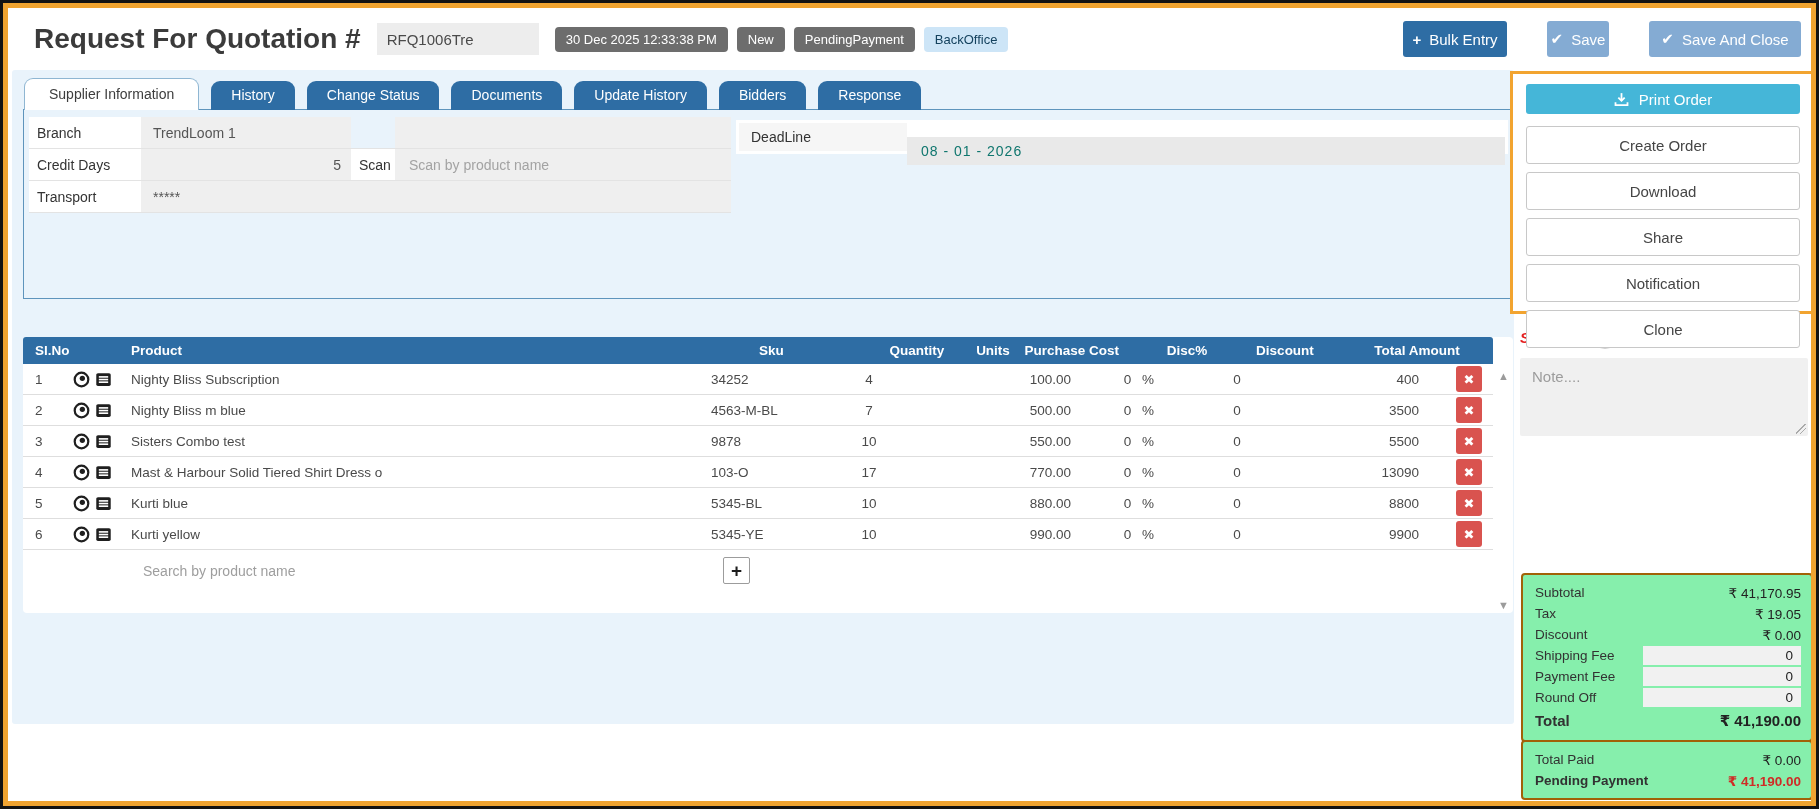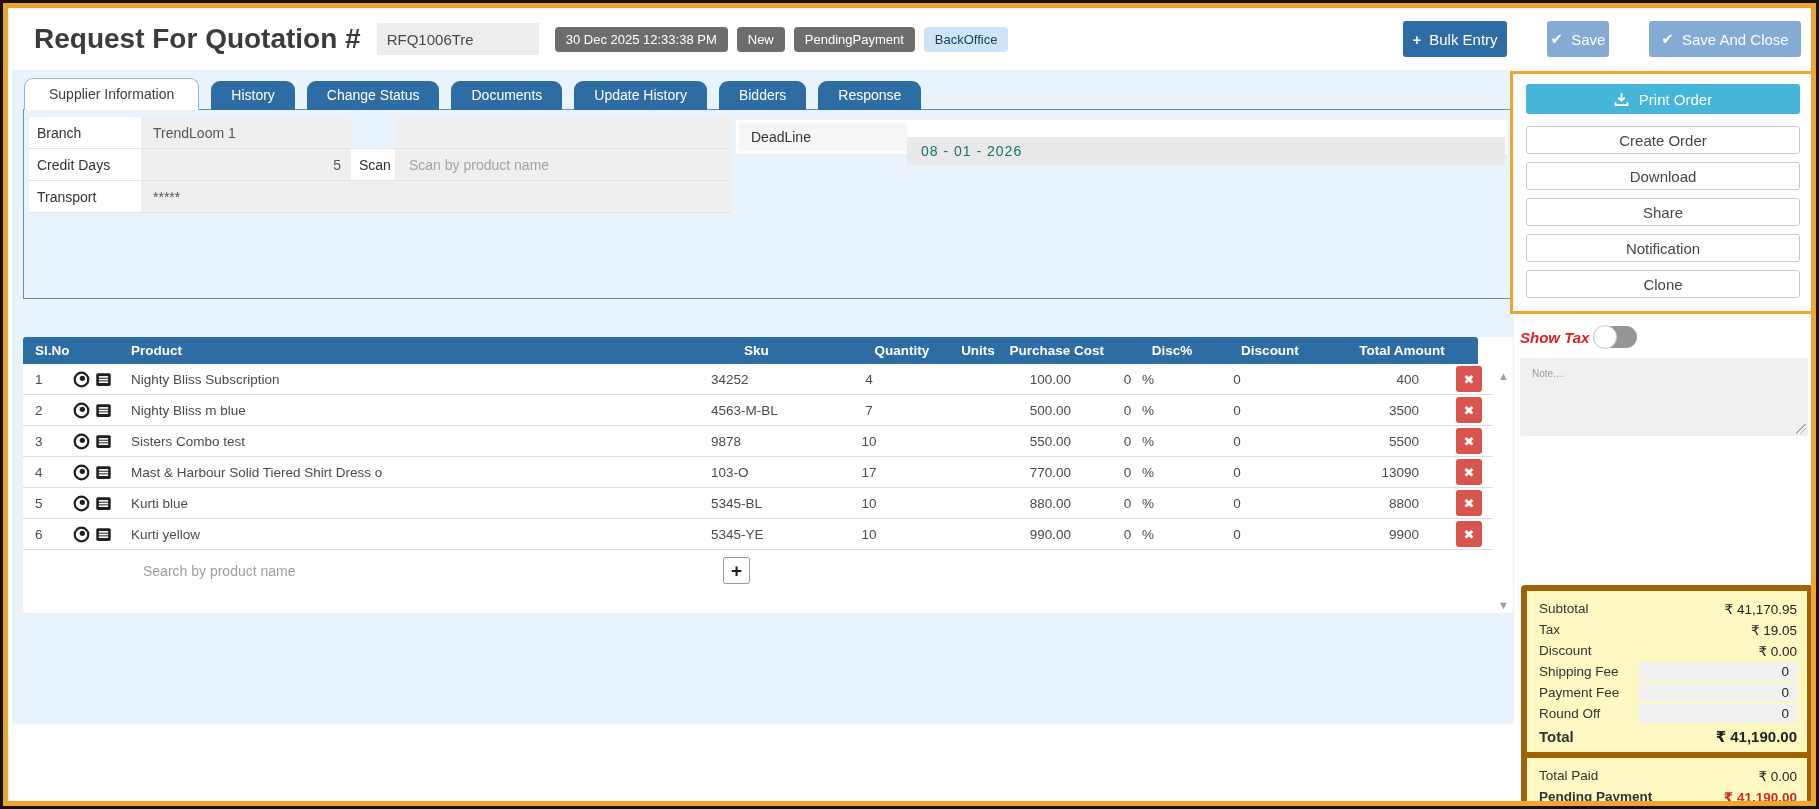--- a/index.html
+++ b/index.html
@@ -42,34 +42,34 @@
   .fplaceholder{background:#efefef;border:none;outline:none;font-size:14px;color:#404040;padding-left:14px;width:100%;height:100%;box-sizing:border-box;font-family:inherit;}
   .fplaceholder::placeholder{color:#a3a3a3;}
   .span3{grid-column:2 / span 3;}
   .deadline-row{position:absolute;left:712px;top:10px;width:772px;height:34px;background:#fff;display:flex;align-items:center;padding:3px;box-sizing:border-box;}
   .deadline-label{width:168px;height:28px;line-height:28px;background:#f6f6f6;color:#333;font-size:14px;padding-left:12px;box-sizing:border-box;}
   .deadline-value{flex:1;height:28px;line-height:28px;background:#e9e9e9;color:#0f766e;font-size:14px;padding-left:14px;letter-spacing:1px;margin-top:28px;}
 
   
   .orange-box{position:absolute;left:1502px;top:63px;width:306px;height:243px;border:3px solid #f2a430;background:#fff;box-sizing:border-box;padding:10px 13px;display:flex;flex-direction:column;gap:12px;z-index:3;}
   .btn-print{height:30px;flex:none;background:#45b6d8;color:#fff;border:none;border-radius:3px;font-size:15px;display:flex;align-items:center;justify-content:center;gap:10px;cursor:pointer;font-family:inherit;}
-  .side-btn{height:28px;flex:none;background:#fff;border:1px solid #c8c8c8;border-radius:3px;color:#454545;font-size:15px;cursor:pointer;font-family:inherit;}
+  .side-btn{height:38px;flex:none;background:#fff;border:1px solid #c8c8c8;border-radius:3px;color:#454545;font-size:15px;cursor:pointer;font-family:inherit;}
   .show-tax{position:absolute;left:1512px;top:318px;display:flex;align-items:center;gap:4px;}
   .show-tax-label{color:#e41e1e;font-style:italic;font-weight:bold;font-size:15px;}
   .toggle{width:44px;height:22px;border-radius:11px;background:#969696;position:relative;cursor:pointer;}
   .toggle .knob{position:absolute;left:0;top:-1px;width:24px;height:24px;border-radius:50%;background:#fff;border:1px solid #cfcfcf;box-sizing:border-box;}
   .note-wrap{position:absolute;left:1512px;top:350px;width:288px;height:78px;}
-  .note{width:100%;height:100%;background:#f0f0f0;border:none;border-radius:2px;resize:none;outline:none;box-sizing:border-box;padding:10px 12px;font-size:10px;font-family:inherit;color:#555;}
+  .note{width:100%;height:100%;background:#f0f0f0;border:none;border-radius:2px;resize:none;outline:none;box-sizing:border-box;padding:10px 12px;font-size:15px;font-family:inherit;color:#555;}
   .note::placeholder{color:#9c9c9c;}
   .grip{position:absolute;right:2px;bottom:2px;width:10px;height:10px;background:
     linear-gradient(135deg,transparent 0 45%,#aaa 45% 52%,transparent 52% 68%,#aaa 68% 75%,transparent 75%);}
 
   
   .table-wrap{position:absolute;left:15px;top:329px;width:1490px;height:276px;background:#fff;border-radius:4px;z-index:2;}
-  .thead{display:flex;height:27px;background:#2e6da4;color:#fff;font-weight:bold;font-size:13.5px;border-radius:3px 3px 0 0;margin-right:35px;}
+  .thead{display:flex;height:27px;background:#2e6da4;color:#fff;font-weight:bold;font-size:13.5px;border-radius:3px 3px 0 0;margin-right:20px;}
   .thead .cell{display:flex;align-items:center;}
   .tbody{margin-right:20px;}
   .trow{display:flex;height:30px;border-bottom:1px solid #dedede;font-size:13.5px;color:#4a4a4a;background:#fff;}
   .cell{display:flex;align-items:center;box-sizing:border-box;}
   .col-sl{width:46px;padding-left:12px;}
   .col-icons{width:58px;gap:5px;padding-left:4px;}
   .col-product{flex:1;padding-left:4px;}
   .col-product-h{flex:1;padding-left:62px;}
   .col-sku{width:112px;}
   .col-qty{width:92px;justify-content:center;}
@@ -83,21 +83,21 @@
   .rowicon{display:flex;align-items:center;cursor:pointer;}
   .btn-del{width:26px;height:26px;background:#d9534f;border:none;border-radius:3px;color:#fff;font-size:13px;display:flex;align-items:center;justify-content:center;cursor:pointer;}
   .search-row{position:relative;height:42px;display:flex;align-items:center;}
   .search-input{border:none;outline:none;background:transparent;font-size:14px;color:#555;margin-left:118px;width:400px;font-family:inherit;}
   .search-input::placeholder{color:#9e9e9e;}
   .btn-add{position:absolute;left:700px;top:7px;width:27px;height:27px;background:#fff;border:1px solid #9c9c9c;color:#1d1d1d;font-size:19px;font-weight:bold;line-height:1;display:flex;align-items:center;justify-content:center;cursor:pointer;border-radius:2px;}
   .scroll-up{position:absolute;right:4px;top:33px;color:#9b9b9b;font-size:11px;cursor:pointer;}
   .scroll-down{position:absolute;right:4px;top:262px;color:#9b9b9b;font-size:11px;cursor:pointer;}
 
   
-  .sum-box{position:absolute;left:1513px;width:292px;border:6px solid #a16207;border-radius:4px;background:#fef9c3;box-sizing:border-box;padding:7px 10px 7px 12px;z-index:2;margin-top:12px;}
+  .sum-box{position:absolute;left:1513px;width:292px;border:2px solid #a16207;border-radius:4px;background:#86efac;box-sizing:border-box;padding:7px 10px 7px 12px;z-index:2;}
   .sum1{top:565px;}
   .sum2{top:732px;}
   .srow{display:flex;align-items:center;height:21px;font-size:13.5px;color:#323232;}
   .slabel{flex:1;white-space:nowrap;}
   .svalue{text-align:right;color:#222;white-space:nowrap;}
   .row-input .svalue{width:150px;background:#f1f1f1;height:19px;line-height:19px;padding-right:8px;}
   .row-total{height:25px;font-size:15px;font-weight:bold;}
   .row-total .svalue{font-weight:bold;}
   .row-red{font-weight:bold;}
   .row-red .svalue{color:#cf2b26;font-weight:bold;}

